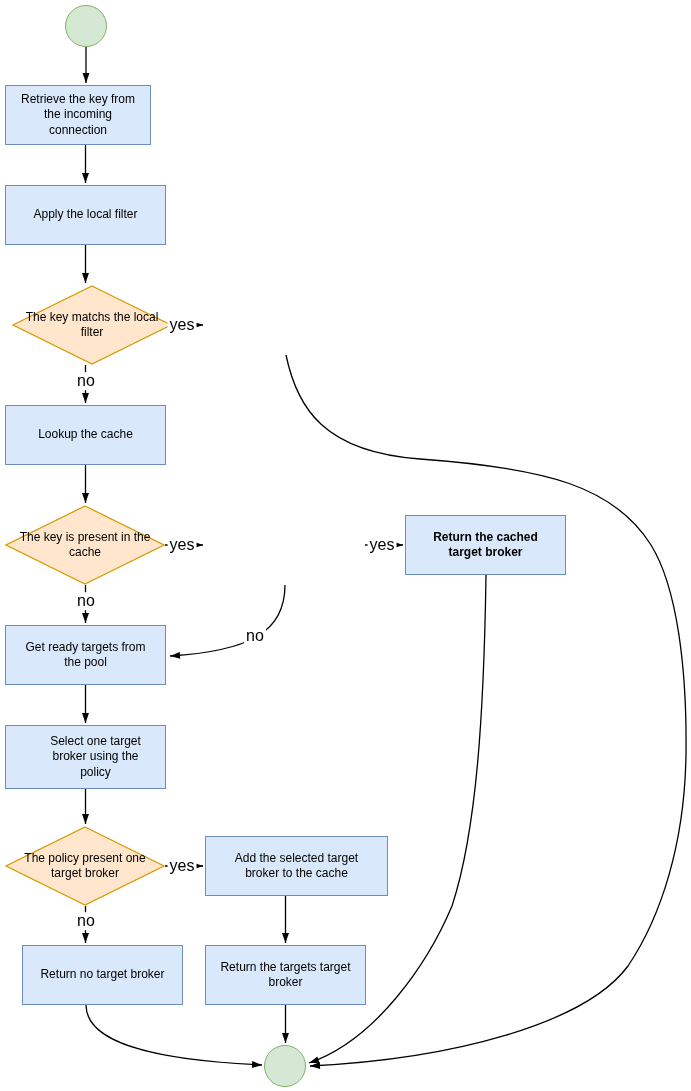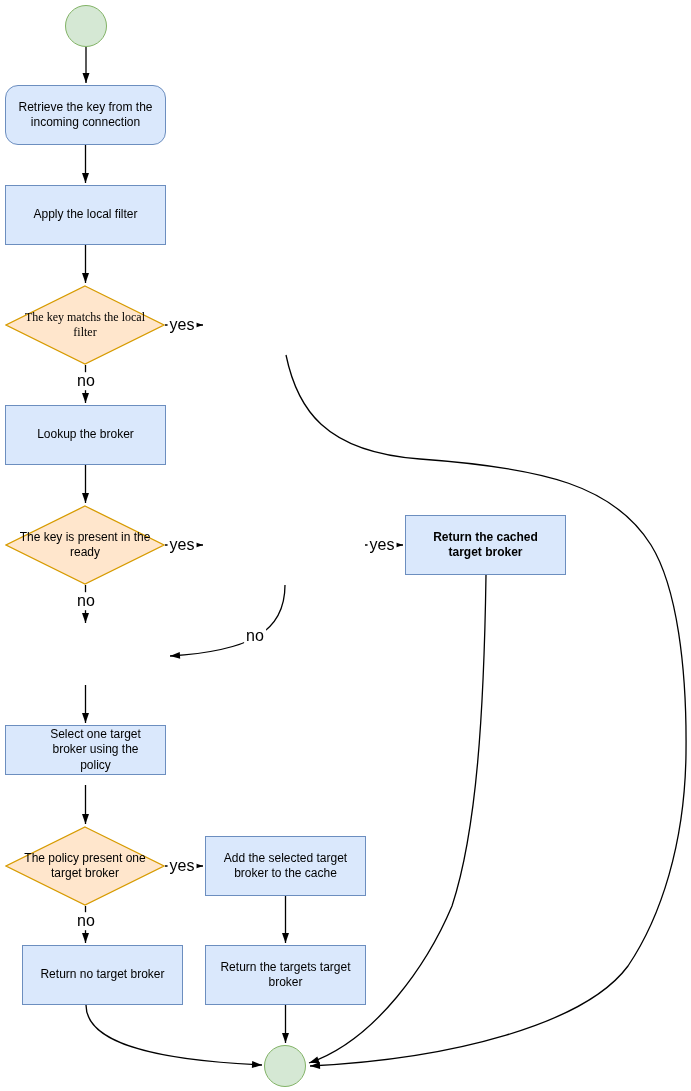--- a/index.html
+++ b/index.html
@@ -67,65 +67,68 @@
     <path class="edge" d="M85.5,906 L85.5,943" marker-end="url(#arrow)"></path>
     <path class="edge" d="M285.5,896 L285.5,943" marker-end="url(#arrow)"></path>
     <path class="edge" d="M285.5,1005 L285.5,1043" marker-end="url(#arrow)"></path>
     <path class="edge" d="M86,1005 C86,1042 150,1060 262,1065" marker-end="url(#arrow)"></path>
     <path class="edge" d="M486,575 C484,710 477,830 452,906 C428,963 376,1040 309,1063" marker-end="url(#arrow)"></path>
     <path class="edge" d="M286,355 C297,408 324,452 420,459 C545,468 614,486 651,545 C677,587 687,668 686,753 C685,843 661,917 628,966 C585,1024 452,1059 310,1066" marker-end="url(#arrow)"></path>
   </svg>
 
   <div class="node circle" style="left:65px;top:5px;width:42px;height:42px;"></div>
 
-  <div class="node rect" style="left:5px;top:85px;width:161px;height:60px;border-radius:13px;">
+  <div class="node rect" style="left:5px;top:85px;width:146px;height:60px;">
     <div class="nlabel">Retrieve the key from the incoming connection</div>
   </div>
 
   <div class="node rect" style="left:5px;top:185px;width:161px;height:60px;">
     <div class="nlabel">Apply the local filter</div>
   </div>
 
-  <div class="node diamond" style="left:5px;top:285px;width:160px;height:80px;font-family:Liberation Serif, serif;">
+  <div class="node diamond" style="left:12px;top:285px;width:160px;height:80px;">
     <svg class="dshape" width="160" height="80" viewBox="0 0 160 80">
       <polygon points="80,1 159,40 80,79 1,40"></polygon>
     </svg>
     <div class="nlabel">The key matchs the local filter</div>
   </div>
 
 
   <div class="node rect" style="left:5px;top:405px;width:161px;height:60px;">
-    <div class="nlabel">Lookup the broker</div>
+    <div class="nlabel">Lookup the cache</div>
   </div>
 
   <div class="node diamond" style="left:5px;top:505px;width:160px;height:80px;">
     <svg class="dshape" width="160" height="80" viewBox="0 0 160 80">
       <polygon points="80,1 159,40 80,79 1,40"></polygon>
     </svg>
-    <div class="nlabel">The key is present in the ready</div>
+    <div class="nlabel">The key is present in the cache</div>
   </div>
 
 
   <div class="node rect" style="left:405px;top:515px;width:161px;height:60px;font-weight:bold;">
     <div class="nlabel">Return the cached target broker</div>
   </div>
 
+  <div class="node rect" style="left:5px;top:625px;width:161px;height:60px;">
+    <div class="nlabel">Get ready targets from the pool</div>
+  </div>
 
-  <div class="node rect" style="left:5px;top:725px;width:161px;height:50px;padding-left:20px;">
+  <div class="node rect" style="left:5px;top:725px;width:161px;height:64px;padding-left:20px;">
     <div class="nlabel">Select one target broker using the policy</div>
   </div>
 
   <div class="node diamond" style="left:5px;top:826px;width:160px;height:80px;">
     <svg class="dshape" width="160" height="80" viewBox="0 0 160 80">
       <polygon points="80,1 159,40 80,79 1,40"></polygon>
     </svg>
     <div class="nlabel">The policy present one target broker</div>
   </div>
 
-  <div class="node rect" style="left:205px;top:836px;width:161px;height:60px;">
+  <div class="node rect" style="left:205px;top:836px;width:183px;height:60px;">
     <div class="nlabel">Add the selected target broker to the cache</div>
   </div>
 
   <div class="node rect" style="left:22px;top:945px;width:161px;height:60px;">
     <div class="nlabel">Return no target broker</div>
   </div>
 
   <div class="node rect" style="left:205px;top:945px;width:161px;height:60px;">
     <div class="nlabel">Return the targets target broker</div>
   </div>

